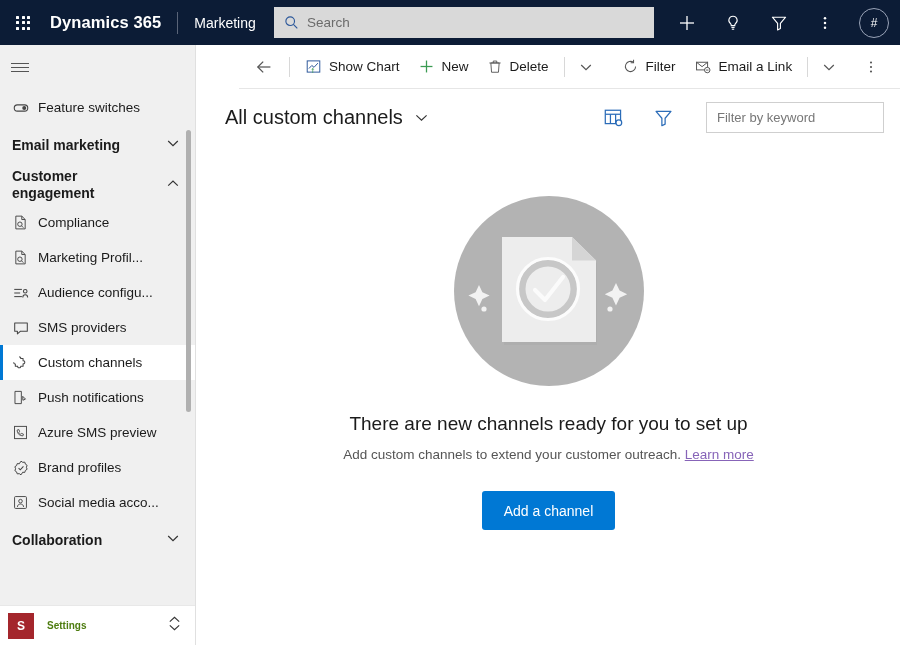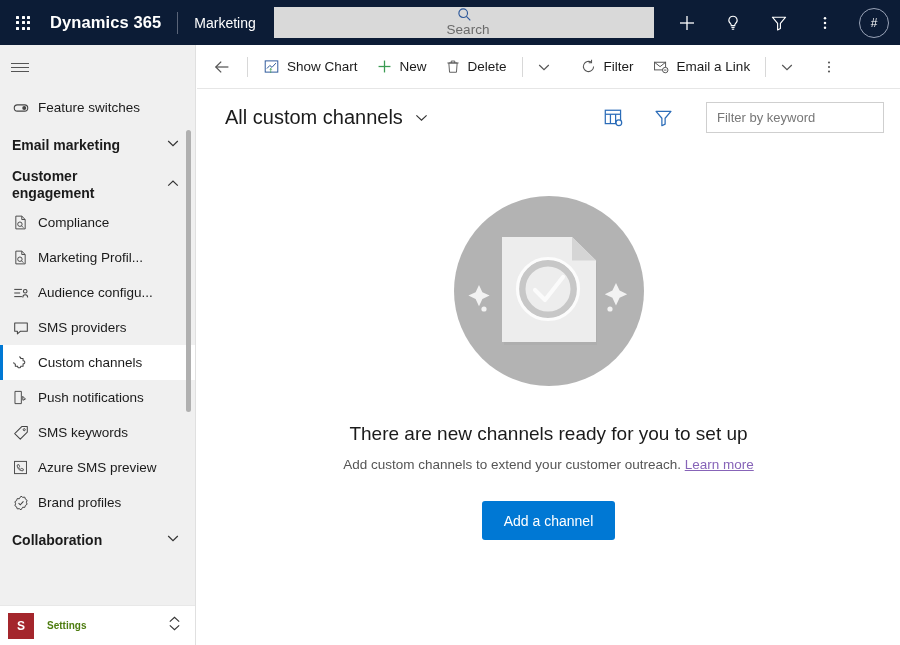--- a/index.html
+++ b/index.html
@@ -31,21 +31,21 @@
   .brand {
     color: #ffffff; font-size: 16.5px; font-weight: bold;
     letter-spacing: .1px; padding-left: 4px; white-space: nowrap;
   }
   .nav-divider { width: 1px; height: 22px; background: #5a6478; margin: 0 16px; }
   .app-name { color: #ffffff; font-size: 14px; white-space: nowrap; }
   .searchbox {
     position: absolute; left: 274px; top: 7px;
     width: 380px; height: 31px;
     background: #d9d9d9; display: flex; align-items: center;
-    padding: 0 10px; cursor: text; flex-direction: column;
+    padding: 0 10px; cursor: text;
   }
   .search-ph { color: #6b6b6b; font-size: 13.5px; margin-left: 8px; }
   .topnav-right {
     position: absolute; right: 0; top: 0; height: 45px;
     display: flex; align-items: center; gap: 0;
   }
   .tn-btn {
     width: 46px; height: 45px; display: flex;
     align-items: center; justify-content: center; cursor: pointer;
   }
@@ -112,21 +112,21 @@
   .settings-lbl { font-size: 10px; font-weight: bold; color: #4d7c0f; margin-left: 13px; flex: 1; }
   .updown { margin-right: 14px; }
 
   
   .main {
     position: absolute; left: 197px; top: 45px;
     width: 703px; height: 600px; background: #ffffff;
   }
   .cmdbar {
     height: 44px; display: flex; align-items: center;
-    border-bottom: 1px solid #e6e6e6; padding-left: 6px;
+    border-bottom: 1px solid #e6e6e6; padding-left: 6px; margin-left: 42px;
   }
   .cmd-back { width: 38px; height: 44px; display: flex; align-items: center; justify-content: center; cursor: pointer; }
   .cmd-sep { width: 1px; height: 20px; background: #d8d8d8; margin: 0 6px; }
   .cmd {
     display: flex; align-items: center; height: 44px;
     padding: 0 9px; cursor: pointer; gap: 7px;
   }
   .cmd .ctext { font-size: 13.5px; color: #1b1b1b; white-space: nowrap; }
   .cmd-chev { width: 30px; height: 44px; display: flex; align-items: center; justify-content: center; cursor: pointer; }
   .cmd-dots { width: 30px; height: 44px; display: flex; align-items: center; justify-content: center; cursor: pointer; }
@@ -146,21 +146,21 @@
   }
   .kwfilter .ph { font-size: 13px; color: #777; }
 
   
   .empty {
     display: flex; flex-direction: column; align-items: center;
     padding-top: 48px;
   }
   .illus { width: 196px; height: 196px; }
   .empty-h {
-    font-size: 19px; color: #1b1b1b; margin-top: 34px; text-align: center;
+    font-size: 19px; color: #1b1b1b; margin-top: 24px; text-align: center;
   }
   .empty-sub { font-size: 13.5px; color: #555; margin-top: 12px; text-align: center; }
   .empty-sub a { color: #8764b8; text-decoration: underline; cursor: pointer; }
   .primary-btn {
     margin-top: 29px; background: #0078d4; color: #ffffff;
     border: none; border-radius: 3px; font-size: 14px;
     padding: 0 22px; height: 39px; cursor: pointer;
     font-family: "Liberation Sans", sans-serif;
   }
 </style>
@@ -324,29 +324,20 @@
       <div class="nav-item">
         <span class="ic">
           <svg width="17" height="17" viewBox="0 0 20 20">
             <path d="M3.5 2.8h7.5v14.4H3.5z" fill="none" stroke="#444" stroke-width="1.1"></path>
             <path d="M12.6 8.6l3.3 3.3-3.1 1.3z" fill="none" stroke="#444" stroke-width="1.1" stroke-linejoin="round"></path>
           </svg>
         </span>
         <span class="lbl">Push notifications</span>
       </div>
 
-      <div class="nav-item">
-        <span class="ic">
-          <svg width="18" height="18" viewBox="0 0 20 20">
-            <path d="M10.8 2.8H17v6.2l-7.8 7.8L3 10.6z" fill="none" stroke="#444" stroke-width="1.15" stroke-linejoin="round"></path>
-            <circle cx="13.6" cy="6.3" r="1.15" fill="none" stroke="#444" stroke-width="1.1"></circle>
-          </svg>
-        </span>
-        <span class="lbl">SMS keywords</span>
-      </div>
 
       <div class="nav-item">
         <span class="ic">
           <svg width="17" height="17" viewBox="0 0 20 20">
             <rect x="3" y="2.8" width="14" height="14.4" fill="none" stroke="#444" stroke-width="1.1"></rect>
             <path d="M6 7.2c0 4 2.8 6.8 6.8 6.8l.7-2-2.3-1-1 1.1a6.4 6.4 0 0 1-2.3-2.3l1.1-1-1-2.3z" fill="none" stroke="#444" stroke-width="1.05" stroke-linejoin="round"></path>
           </svg>
         </span>
         <span class="lbl">Azure SMS preview</span>
       </div>
@@ -354,20 +345,30 @@
       <div class="nav-item">
         <span class="ic">
           <svg width="18" height="18" viewBox="0 0 20 20">
             <path d="M10 2.4l1.9 1.3 2.3-.2.7 2.2 1.9 1.3-.8 2.2.8 2.2-1.9 1.3-.7 2.2-2.3-.2L10 17.6l-1.9-1.3-2.3.2-.7-2.2L3.2 13l.8-2.2L3.2 8.6 5.1 7.3l.7-2.2 2.3.2z" fill="none" stroke="#444" stroke-width="1.1" stroke-linejoin="round"></path>
             <polyline points="7.3,10.2 9.2,12 12.7,8.3" fill="none" stroke="#444" stroke-width="1.2"></polyline>
           </svg>
         </span>
         <span class="lbl">Brand profiles</span>
       </div>
 
+      <div class="nav-item">
+        <span class="ic">
+          <svg width="17" height="17" viewBox="0 0 20 20">
+            <rect x="3" y="3" width="14" height="14" rx="1.2" fill="none" stroke="#444" stroke-width="1.1"></rect>
+            <circle cx="10" cy="8.4" r="2.1" fill="none" stroke="#444" stroke-width="1.1"></circle>
+            <path d="M6.4 15.2c0-2.1 1.6-3.4 3.6-3.4s3.6 1.3 3.6 3.4" fill="none" stroke="#444" stroke-width="1.1"></path>
+          </svg>
+        </span>
+        <span class="lbl">Social media acco...</span>
+      </div>
 
       <div class="nav-group">
         <span class="gt">Collaboration</span>
         <span>
           <svg width="16" height="16" viewBox="0 0 16 16">
               <polyline points="3.2,6 8,10.6 12.8,6" fill="none" stroke="#333" stroke-width="1.2"></polyline>
             </svg>
         </span>
       </div>
 

